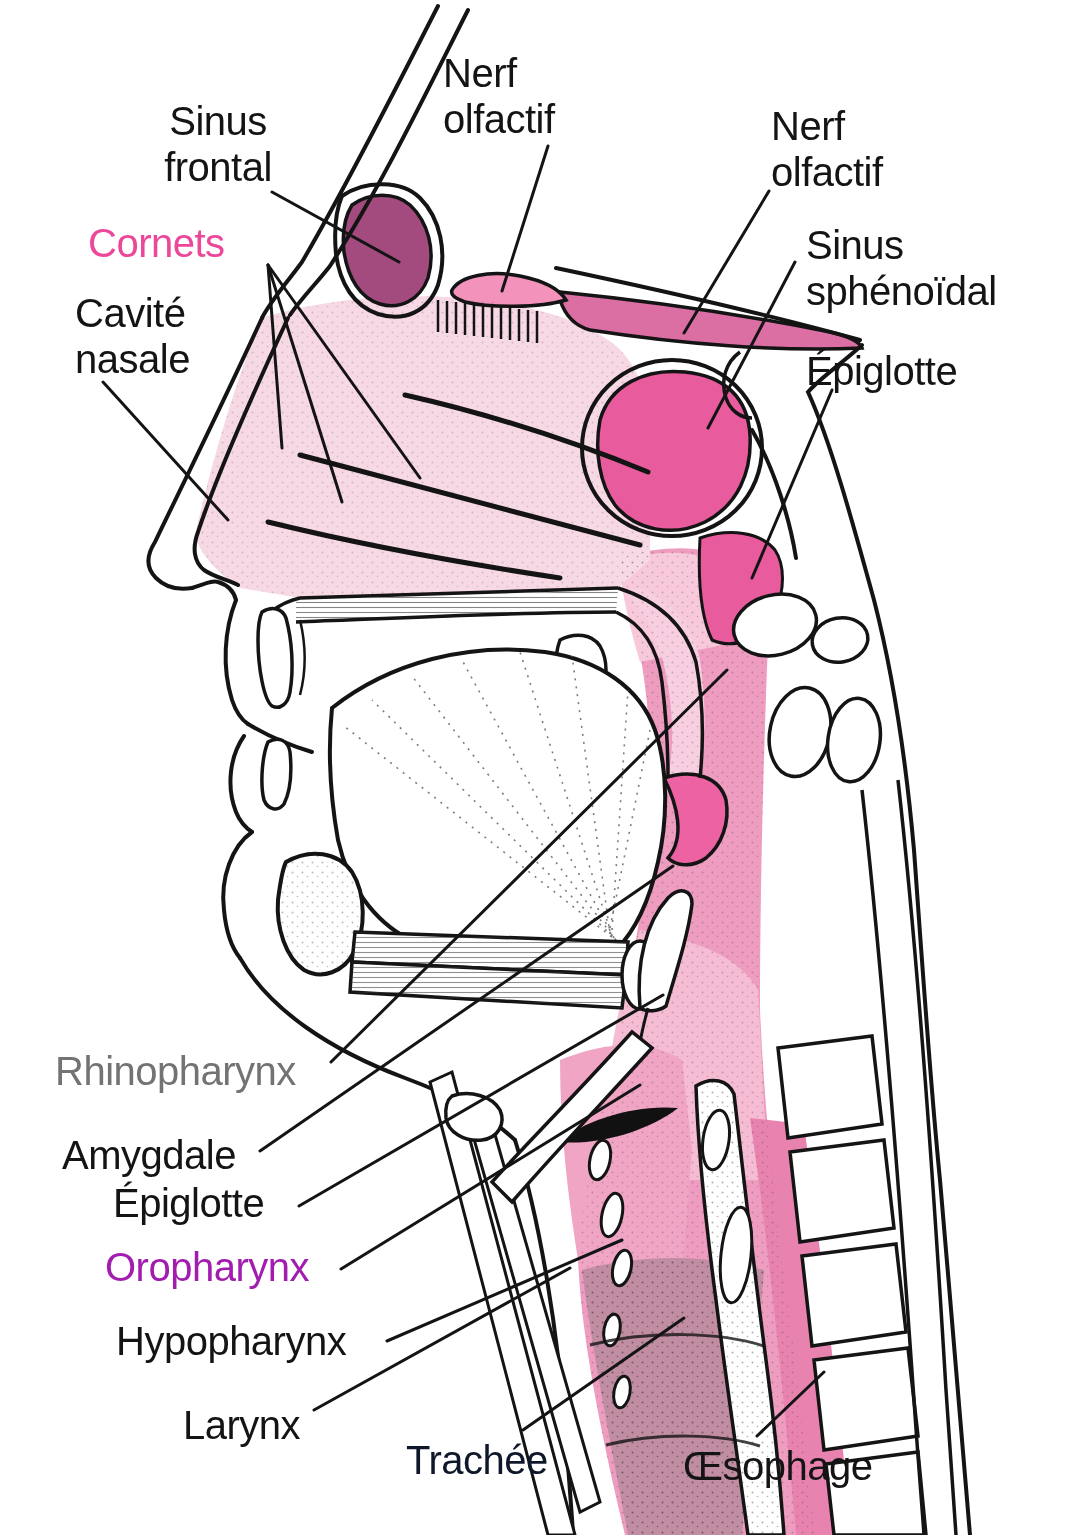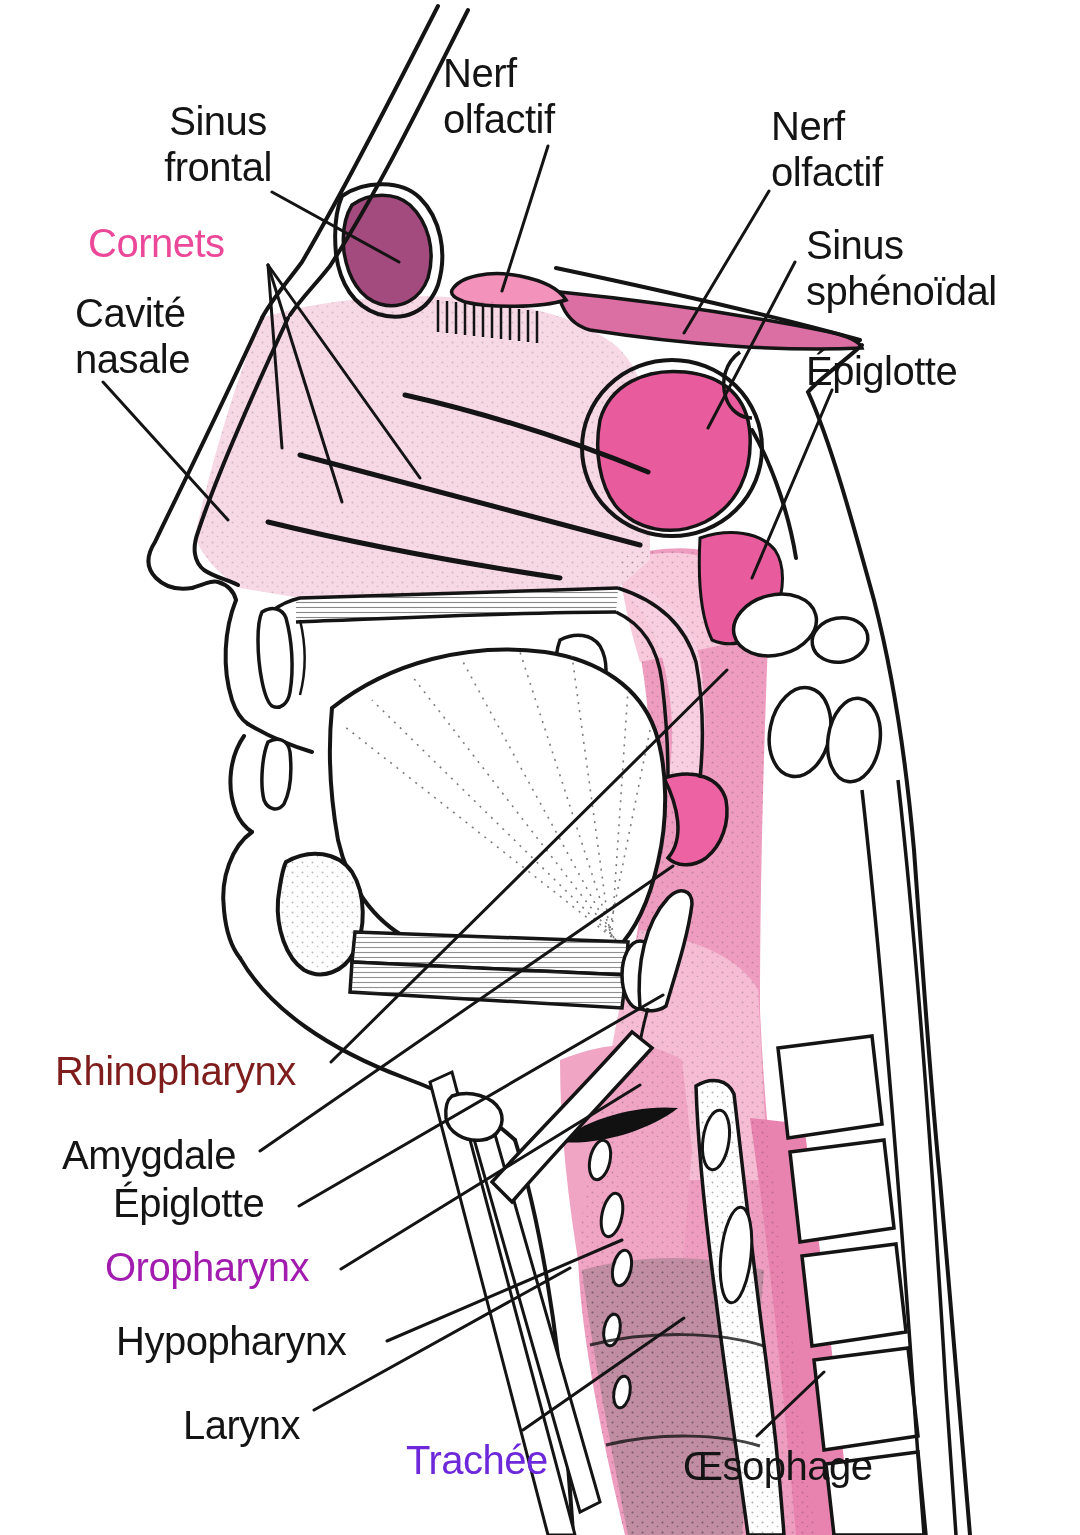--- a/index.html
+++ b/index.html
@@ -210,22 +210,22 @@
       <div class="label" style="left: 443px; top: 50px; text-align: left; color: rgb(20, 20, 20);">Nerf
 olfactif</div>
       <div class="label" style="left: 771px; top: 103px; text-align: left; color: rgb(20, 20, 20);">Nerf
 olfactif</div>
       <div class="label" style="left: 88px; top: 220px; text-align: center; color: #ec4899;">Cornets</div>
       <div class="label" style="left: 75px; top: 290px; text-align: left; color: rgb(20, 20, 20);">Cavité
 nasale</div>
       <div class="label" style="left: 806px; top: 222px; text-align: left; color: rgb(20, 20, 20);">Sinus
 sphénoïdal</div>
       <div class="label" style="left: 806px; top: 348px; text-align: left; color: rgb(20, 20, 20);">Épiglotte</div>
-      <div class="label" style="left: 55px; top: 1048px; text-align: left; color: #7f1d1d;">Rhinopharynx</div>
+      <div class="label" style="left: 55px; top: 1048px; text-align: left; color: #737373;">Rhinopharynx</div>
       <div class="label" style="left: 62px; top: 1132px; text-align: left; color: rgb(20, 20, 20);">Amygdale</div>
       <div class="label" style="left: 113px; top: 1180px; text-align: right; color: rgb(20, 20, 20);">Épiglotte</div>
       <div class="label" style="left: 105px; top: 1244px; text-align: left; color: #a21caf;">Oropharynx</div>
       <div class="label" style="left: 116px; top: 1318px; text-align: left; color: rgb(20, 20, 20);">Hypopharynx</div>
       <div class="label" style="left: 183px; top: 1402px; text-align: left; color: rgb(20, 20, 20);">Larynx</div>
-      <div class="label" style="left: 406px; top: 1437px; text-align: left; color: #6d28d9;">Trachée</div>
+      <div class="label" style="left: 406px; top: 1437px; text-align: left; color: #0f172a;">Trachée</div>
       <div class="label" style="left: 683px; top: 1435px; text-align: left; color: rgb(20, 20, 20); margin-top: 8px;">Œsophage</div>
     </div>
 </div>
 
 </body></html>

